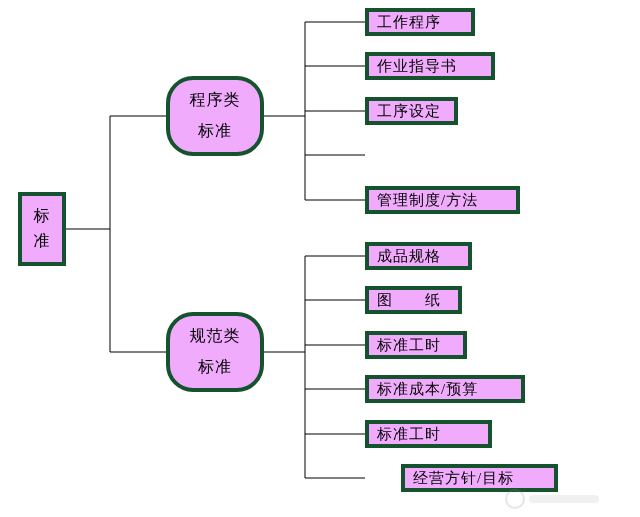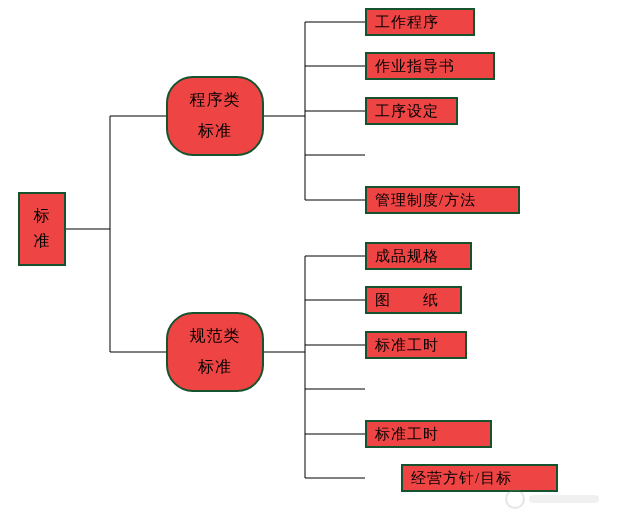--- a/index.html
+++ b/index.html
@@ -18,22 +18,22 @@
   }
   .lines {
     position: absolute;
     top: 0;
     left: 0;
     width: 640px;
     height: 517px;
   }
   .node {
     position: absolute;
-    border: 2px solid #14532d;
-    background: #ef4444;
+    border: 4px solid #14532d;
+    background: #f0abfc;
     box-sizing: border-box;
     font-size: 15px;
     letter-spacing: 1px;
   }
   .root-node {
     left: 18px;
     top: 192px;
     width: 48px;
     height: 74px;
     display: flex;
@@ -143,20 +143,21 @@
 
 
   <div class="node leaf-node" style="top:186px; width:155px;">管理制度/方法</div>
 
   <div class="node leaf-node" style="top:242px; width:107px;">成品规格</div>
 
   <div class="node leaf-node" style="top:286px; width:97px;">图　　纸</div>
 
   <div class="node leaf-node" style="top:331px; width:102px;">标准工时</div>
 
+  <div class="node leaf-node" style="top:375px; width:160px;">标准成本/预算</div>
 
   <div class="node leaf-node" style="top:420px; width:127px;">标准工时</div>
 
   <div class="node leaf-node" style="top:464px; width:157px;margin-left:36px;">经营方针/目标</div>
 
   <div class="watermark">
     <span class="wm-circle"></span>
     <span class="wm-bar"></span>
   </div>
 

